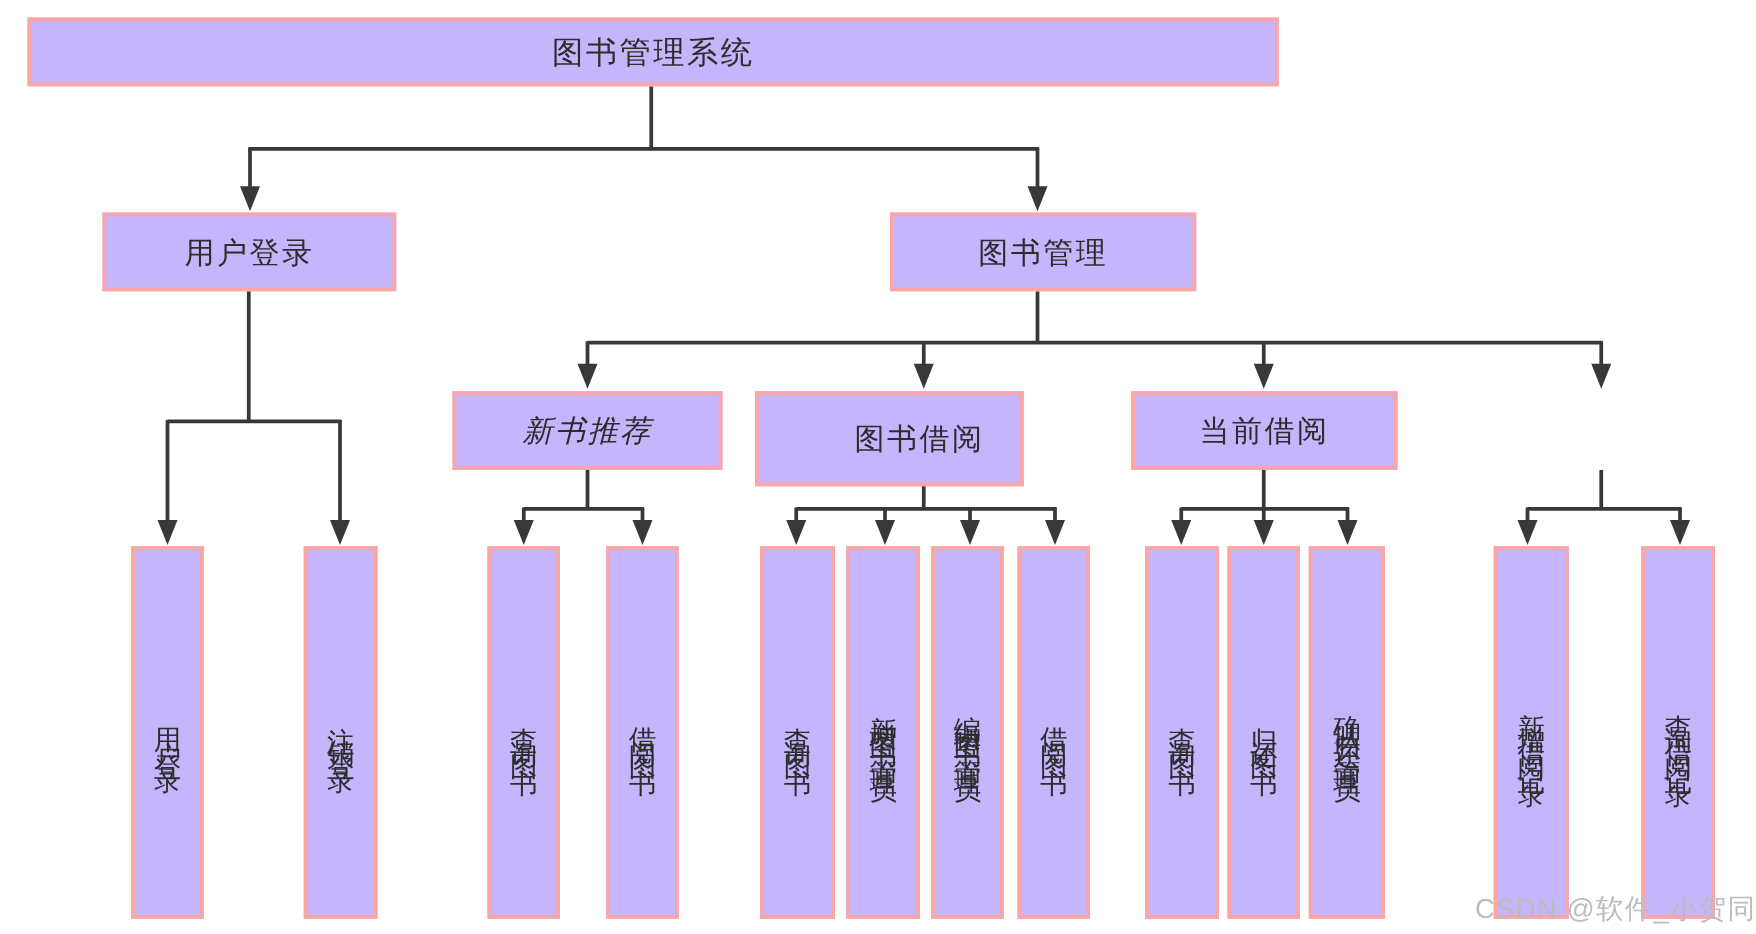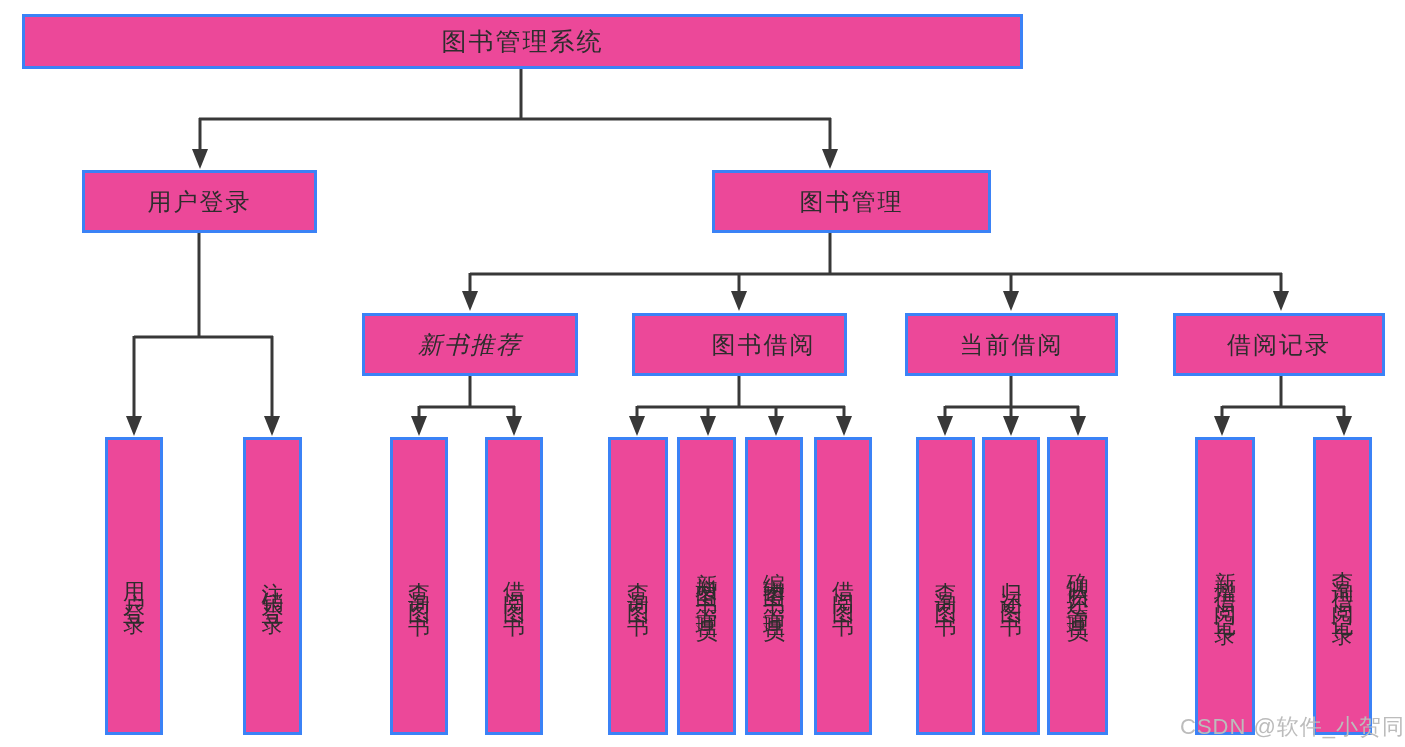--- a/index.html
+++ b/index.html
@@ -2,22 +2,22 @@
 <html><head>
 <meta charset="utf-8">
 <style>
   html,body{margin:0;padding:0;background:#ffffff;}
   body{width:1405px;height:747px;font-family:"Liberation Sans","DejaVu Sans",sans-serif;}
   .canvas{position:relative;width:1405px;height:747px;background:#ffffff;overflow:hidden;}
   .wires{position:absolute;left:0;top:0;width:1405px;height:747px;}
   .box{
     position:absolute;
     box-sizing:border-box;
-    background:#ec4899;
-    border:3px solid #3b82f6;
+    background:#c4b5fd;
+    border:3px solid #fca5a5;
     display:flex;
     align-items:center;
     justify-content:center;
     color:#2d2d2d;
   }
   .h-label{font-size:24px;letter-spacing:2px;white-space:nowrap;}
   .root-label{font-size:25px;letter-spacing:2px;}
   .leaf .v-label{
     writing-mode:vertical-rl;
     text-orientation:mixed;
@@ -132,36 +132,33 @@
     </g>
   </svg>
 
   <div class="box" style="left:22px;top:14px;width:1001px;height:55px;">
     <span class="root-label">图书管理系统</span>
   </div>
 
   <div class="box" style="left:82px;top:170px;width:235px;height:63px;">
     <span class="h-label">用户登录</span>
   </div>
-  <div class="box" style="left:712px;top:170px;width:279px;height:63px;">
+  <div class="box" style="left:712px;top:170px;width:245px;height:63px;">
     <span class="h-label">图书管理</span>
   </div>
 
   <div class="box" style="left:362px;top:313px;width:216px;height:63px;font-style:italic;">
     <span class="h-label">新书推荐</span>
   </div>
-  <div class="box" style="left:632px;top:313px;width:215px;height:63px;padding-left:48px;">
+  <div class="box" style="left:604px;top:313px;width:215px;height:76px;padding-left:48px;">
     <span class="h-label">图书借阅</span>
   </div>
   <div class="box" style="left:905px;top:313px;width:213px;height:63px;font-family:Liberation Serif, serif;">
     <span class="h-label">当前借阅</span>
   </div>
-  <div class="box" style="left:1173px;top:313px;width:212px;height:63px;">
-    <span class="h-label">借阅记录</span>
-  </div>
 
   <div class="box leaf" style="left:105px;top:437px;width:58px;height:298px;">
     <span class="v-label">用户登录</span>
   </div>
   <div class="box leaf" style="left:243px;top:437px;width:59px;height:298px;">
     <span class="v-label">注销登录</span>
   </div>
 
   <div class="box leaf" style="left:390px;top:437px;width:58px;height:298px;">
     <span class="v-label">查询图书</span>

